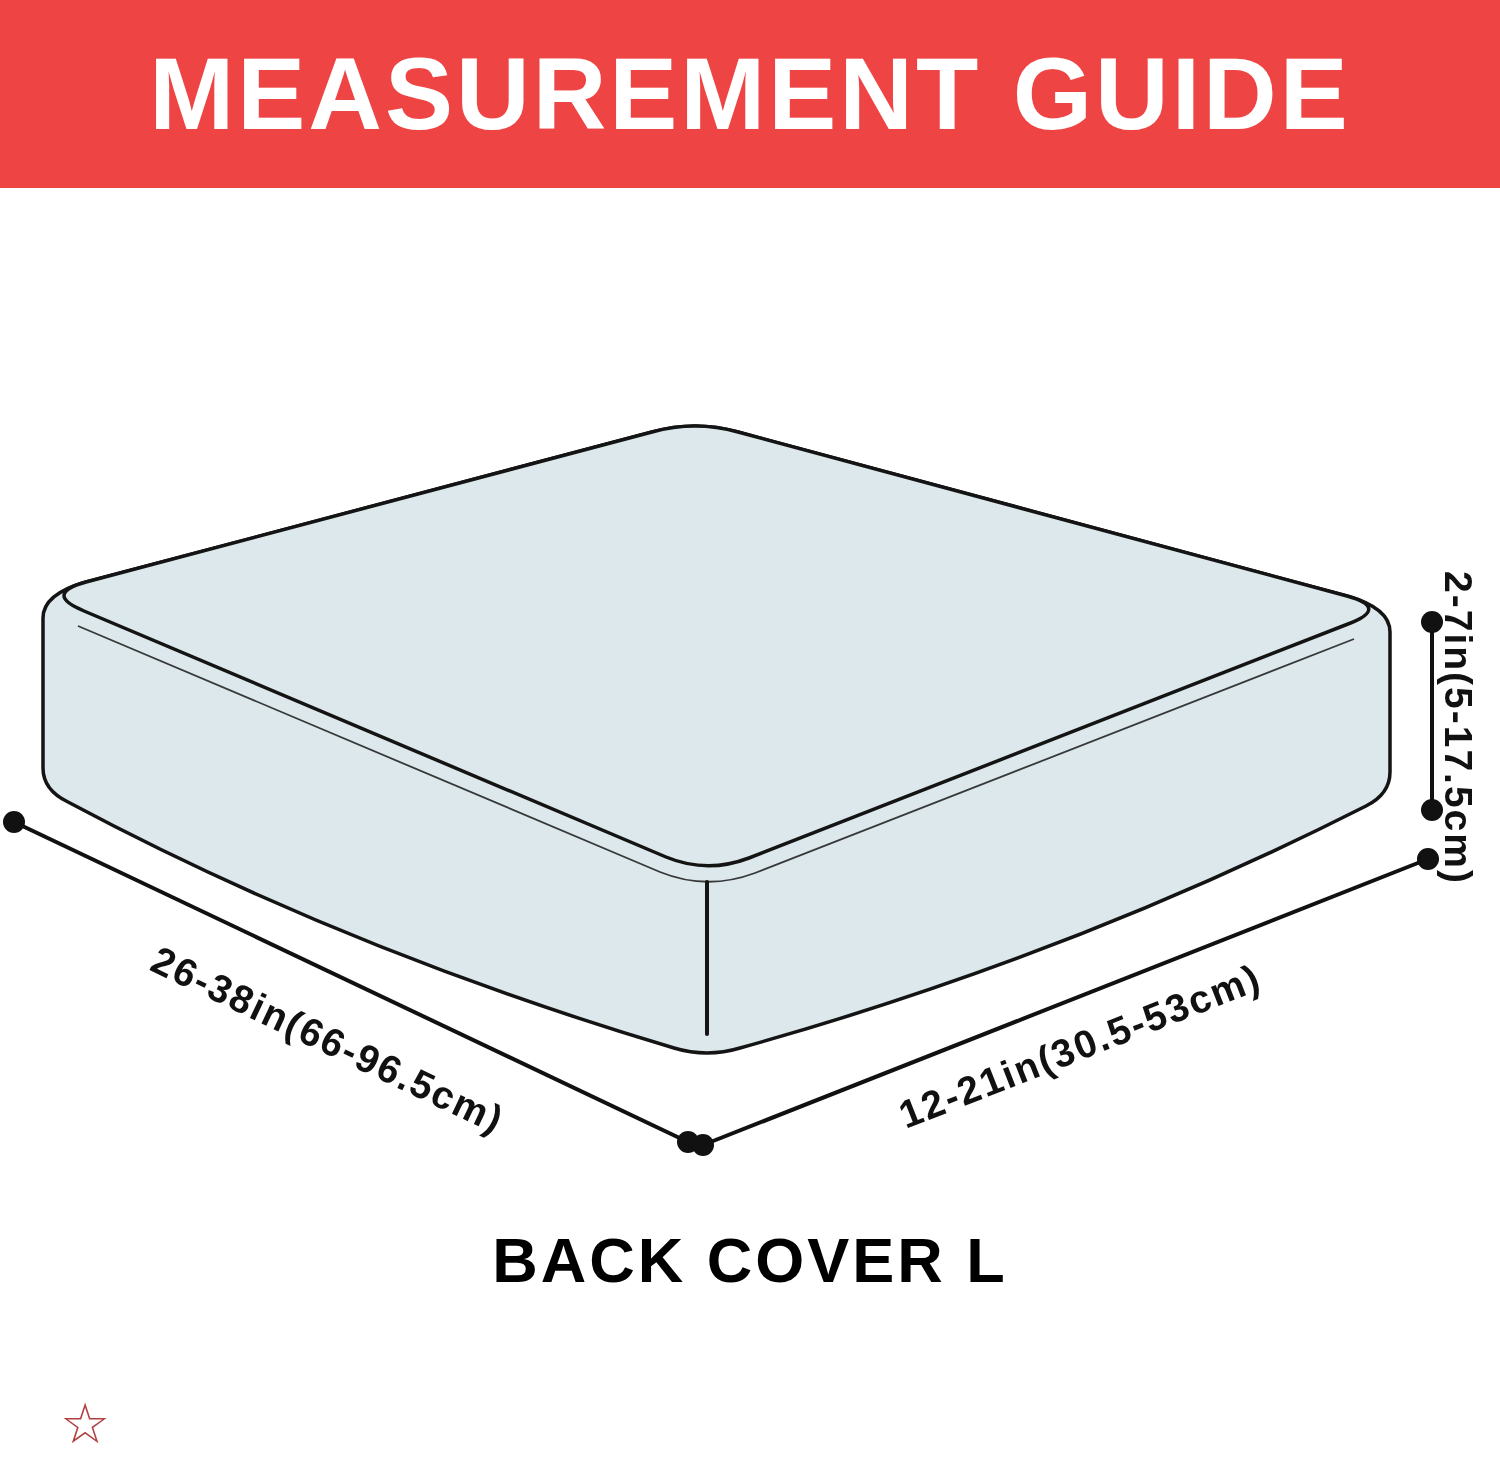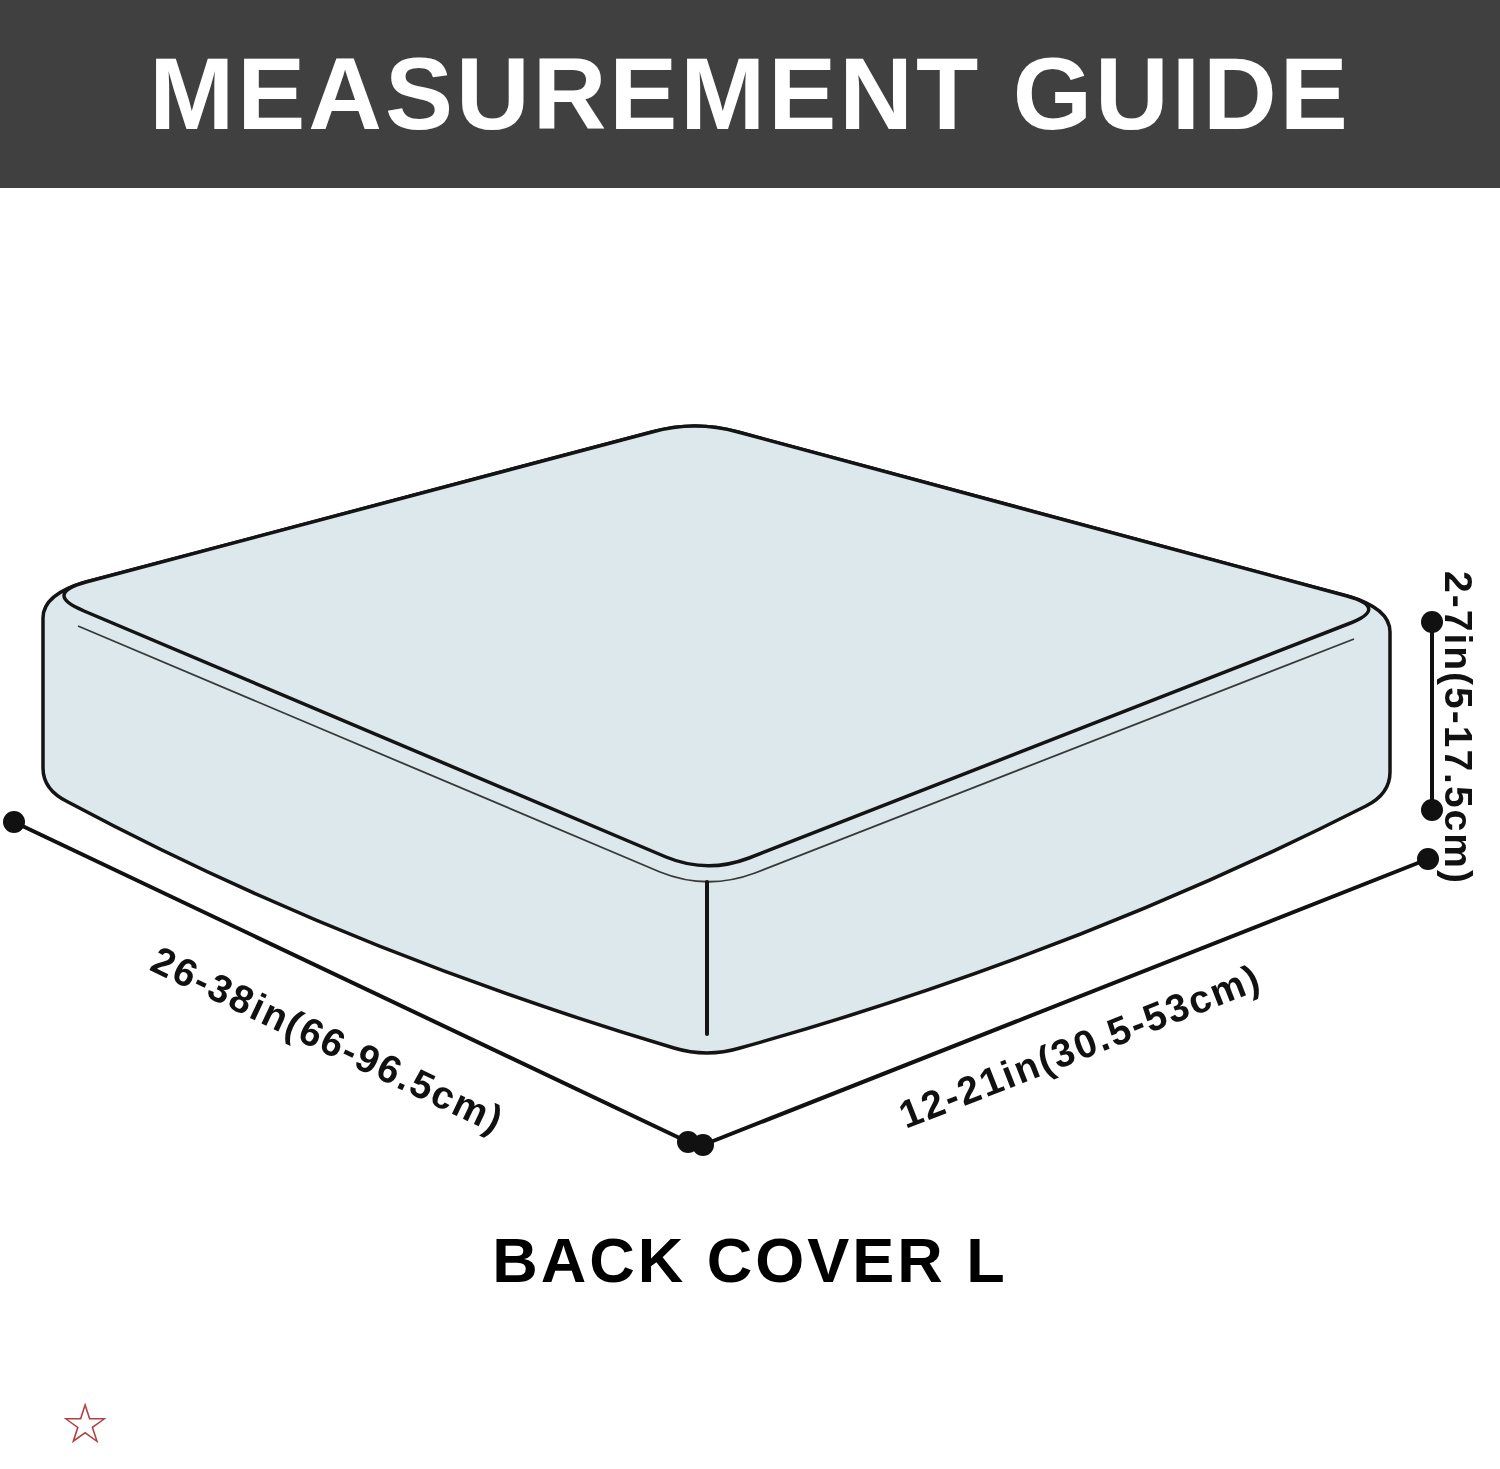--- a/index.html
+++ b/index.html
@@ -6,21 +6,21 @@
   body {
     width: 1500px; height: 1469px;
     background: #ffffff;
     position: relative;
     overflow: hidden;
     font-family: "Liberation Sans", sans-serif;
   }
   .banner {
     position: absolute; top: 0; left: 0;
     width: 1500px; height: 188px;
-    background: #404040;
+    background: #ef4444;
     display: flex; align-items: center; justify-content: center;
   }
   .banner-title {
     color: #ffffff;
     font-size: 102px;
     font-weight: 700;
     letter-spacing: 3px;
     white-space: nowrap;
   }
   .diagram-svg { position: absolute; top: 188px; left: 0; }

